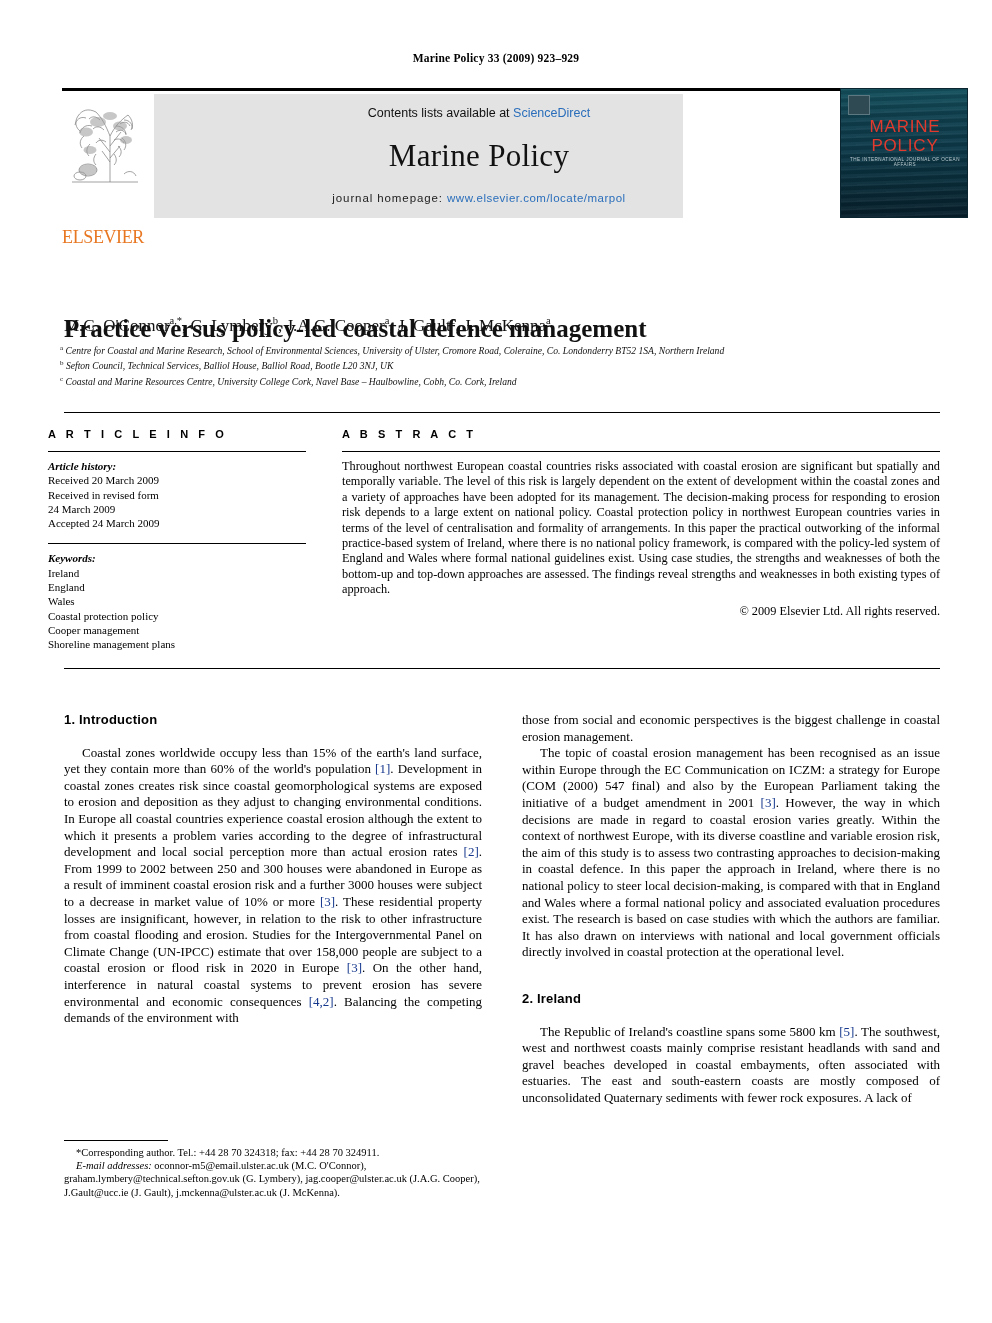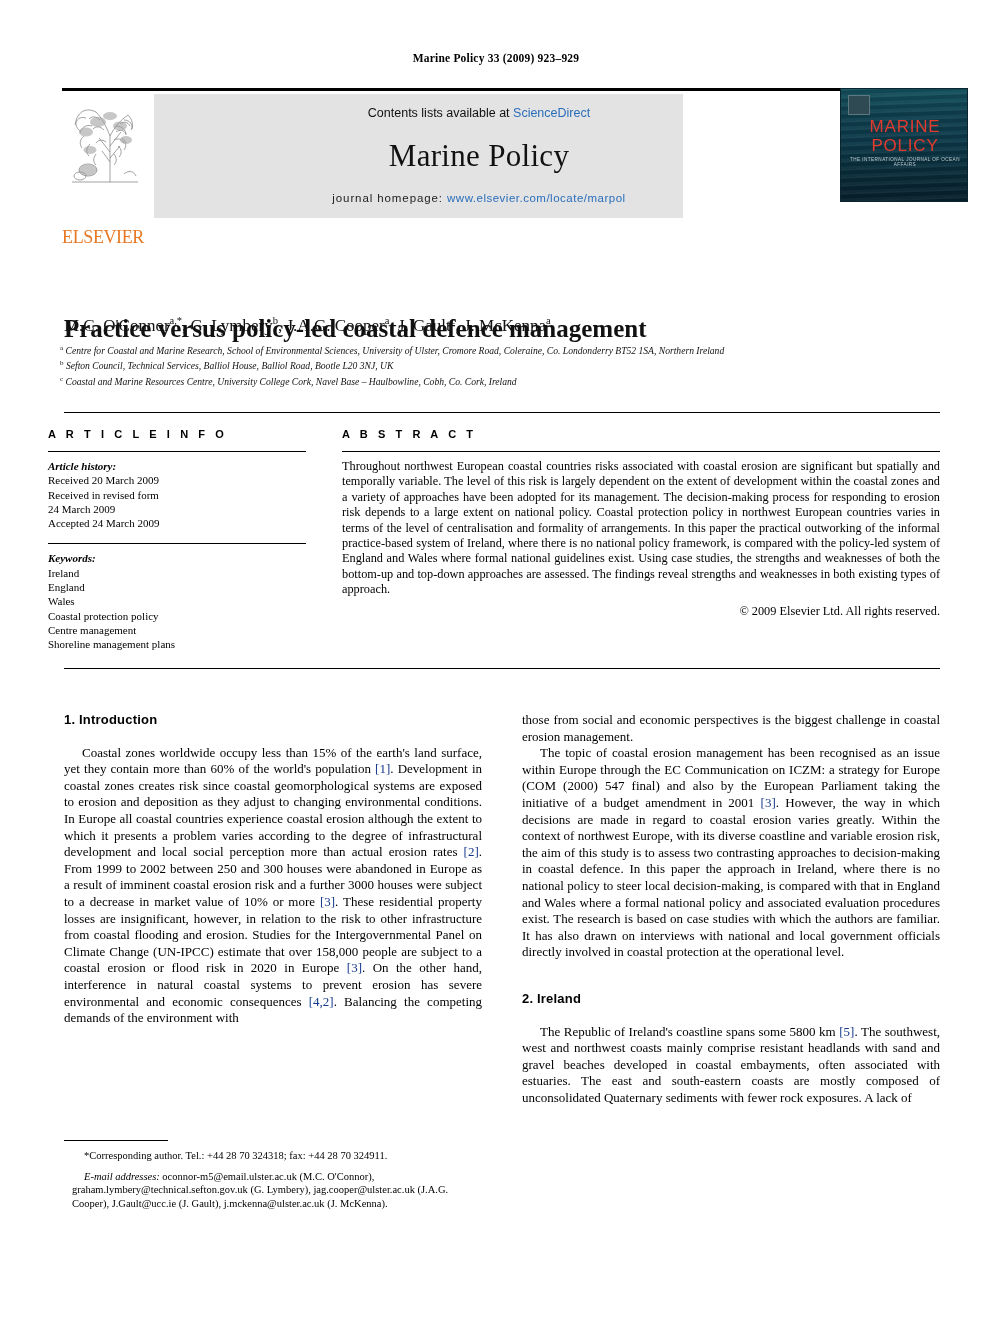--- a/index.html
+++ b/index.html
@@ -112,21 +112,21 @@
     color: #222;
   }
   .homepage .hp-url {
     color: #2a6ebb;
     letter-spacing: 0.5px;
   }
   .cover {
     position: absolute;
     left: 778px; top: 0px;
     width: 128px;
-    height: 114px;
+    height: 130px;
     background:
       repeating-linear-gradient(178deg,
         rgba(255,255,255,0.055) 0px, rgba(255,255,255,0.055) 1px,
         rgba(0,0,0,0.10) 2px, rgba(0,0,0,0.10) 5px,
         rgba(255,255,255,0.03) 6px, rgba(255,255,255,0.03) 8px),
       linear-gradient(180deg, #14515e 0%, #10404f 22%, #0d3a4a 45%, #0a2f3d 70%, #071f2b 100%);
     border: 1px solid #0b2530;
     box-sizing: border-box;
     overflow: hidden;
   }
@@ -286,21 +286,21 @@
     font-family: "Liberation Serif", serif;
     font-size: 10.5px;
     line-height: 13.2px;
   }
   .foot-rule {
     width: 104px;
     height: 1px;
     background: #000;
     margin-bottom: 5px;
   }
-  .foot p { margin: 8px; }
+  .foot p { margin: 0; }
   .foot .indent { text-indent: 12px; }
   .foot .em { font-style: italic; }
   .issn {
     position: absolute;
     left: 64px; top: 1228px;
     width: 430px;
     font-family: "Liberation Serif", serif;
     font-size: 10.5px;
     line-height: 13.4px;
   }
@@ -393,21 +393,21 @@
       <div>24 March 2009</div>
       <div>Accepted 24 March 2009</div>
     </div>
     <div class="hr-thin" style="margin-top:13px;"></div>
     <div class="info-body kw-block" style="margin-top:0;">
       <div class="lab">Keywords:</div>
       <div>Ireland</div>
       <div>England</div>
       <div>Wales</div>
       <div>Coastal protection policy</div>
-      <div>Centre management</div>
+      <div>Cooper management</div>
       <div>Shoreline management plans</div>
     </div>
   </div>
 
   <div class="abs-col">
     <span class="sec-head">A B S T R A C T</span>
     <div class="hr-thin"></div>
     <div class="abs-body">Throughout northwest European coastal countries risks associated with coastal erosion are significant but spatially and temporally variable. The level of this risk is largely dependent on the extent of development within the coastal zones and a variety of approaches have been adopted for its management. The decision-making process for responding to erosion risk depends to a large extent on national policy. Coastal protection policy in northwest European countries varies in terms of the level of centralisation and formality of arrangements. In this paper the practical outworking of the informal practice-based system of Ireland, where there is no national policy framework, is compared with the policy-led system of England and Wales where formal national guidelines exist. Using case studies, the strengths and weaknesses of both the bottom-up and top-down approaches are assessed. The findings reveal strengths and weaknesses in both existing types of approach.</div>
     <div class="abs-copy">© 2009 Elsevier Ltd. All rights reserved.</div>
   </div>

